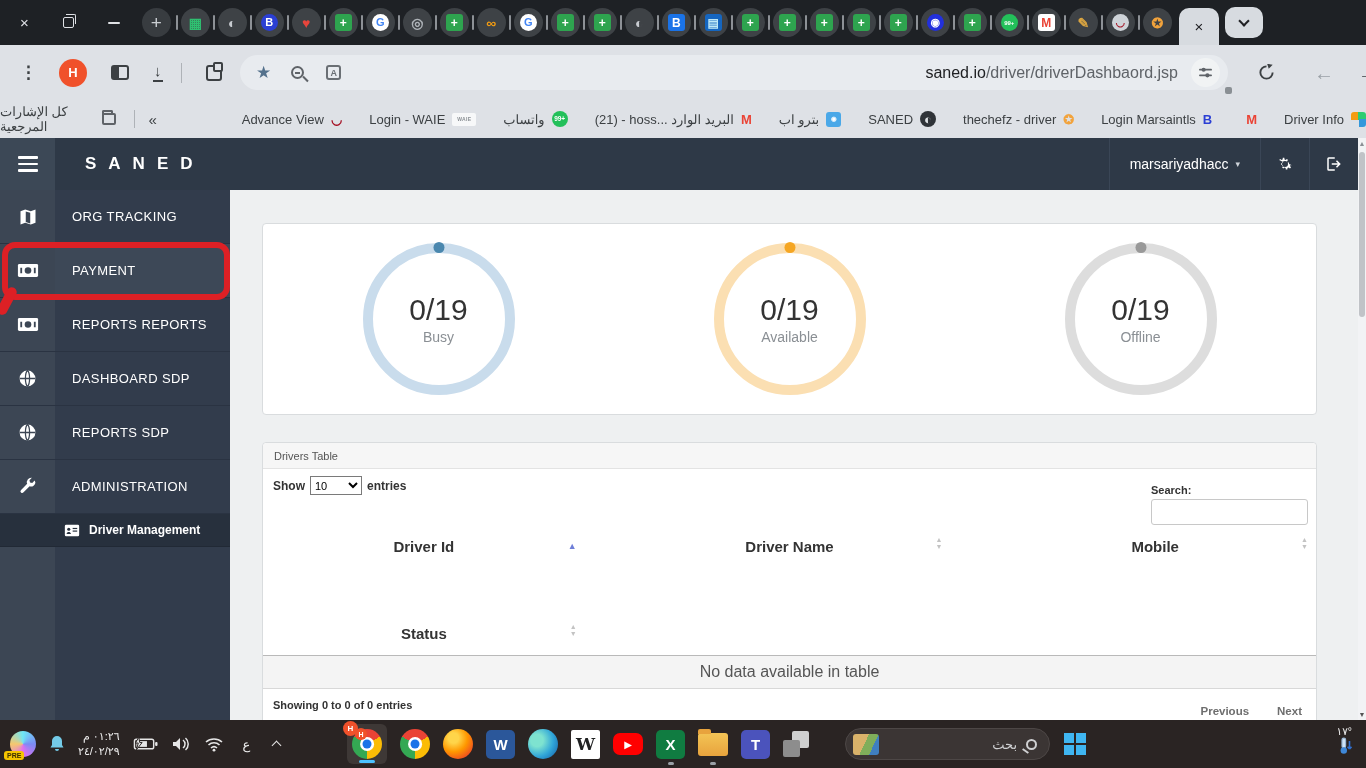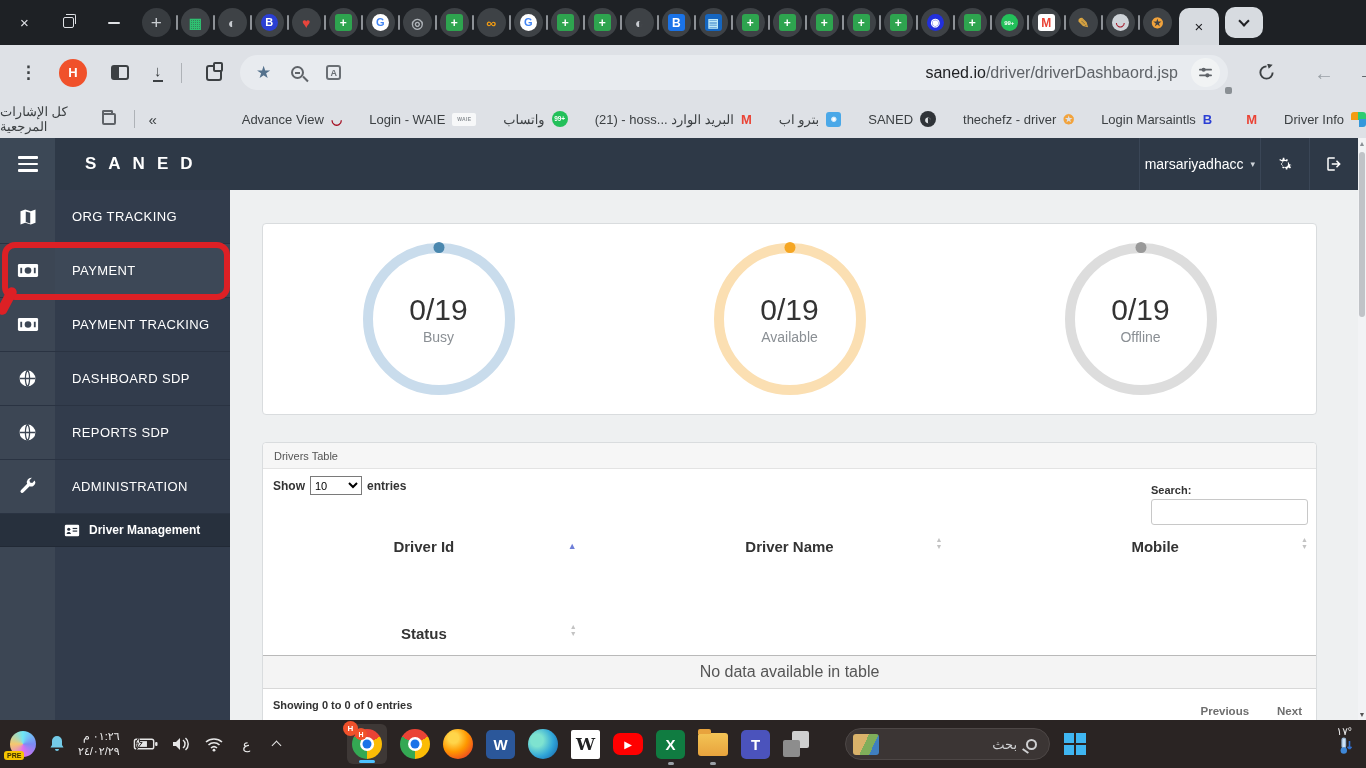--- a/index.html
+++ b/index.html
@@ -64,21 +64,21 @@
   .bm-ic.badge { width:24px; height:13px; border-radius:2px; font-size:5px; letter-spacing:.3px; }
   .bm-ic.tiny { font-size:6.5px; }
 
   
   .appheader { position:absolute; left:0; top:138px; width:1366px; height:52px; background:#2e3947; display:flex; align-items:center; }
   .burger-box { width:55px; height:52px; background:#3c4856; display:flex; flex-direction:column; align-items:center; justify-content:center; gap:4px; }
   .burger-box i { width:20px; height:2.5px; background:#fff; border-radius:1px; }
   .brand { color:#fff; font-size:17px; font-weight:bold; letter-spacing:12px; margin-left:30px; }
   .hdr-right { margin-left:auto; display:flex; align-items:stretch; height:52px; margin-right:8px; }
   .hdr-cell { display:flex; align-items:center; justify-content:center; border-left:1px solid #3a4656; }
-  .user-cell { padding:0 5px; color:#fff; font-size:14px; gap:7px;text-align:right; }
+  .user-cell { padding:0 20px; color:#fff; font-size:14px; gap:7px;text-align:right; }
   .caret { font-size:9px; color:#cfd4da; }
   .icon-cell { width:49px; }
 
   
   .workarea { position:absolute; left:0; top:190px; width:1366px; height:530px; background:#eef0f1; }
 
   
   .sidebar { position:absolute; left:0; top:0; width:230px; height:530px; background:#323c4c; }
   .icon-col-bg { position:absolute; left:0; top:0; width:55px; height:530px; background:#3c4654; }
   .side-item { position:relative; height:54px; display:flex; align-items:center; border-bottom:1px solid #2a3342; }
@@ -475,21 +475,21 @@
 
     <div class="side-item">
       <span class="side-ic">
         <svg width="22" height="15" viewBox="0 0 24 16">
             <rect x="1" y="1" width="22" height="14" rx="1.5" fill="#fff"></rect>
             <circle cx="12" cy="8" r="3.6" fill="#3c4654"></circle>
             <rect x="3.6" y="5" width="2" height="6" fill="#3c4654"></rect>
             <rect x="18.4" y="5" width="2" height="6" fill="#3c4654"></rect>
           </svg>
       </span>
-      <span class="side-label">PAYMENT TRACKING</span>
+      <span class="side-label">REPORTS REPORTS</span>
     </div>
 
     <div class="side-item">
       <span class="side-ic">
         <svg width="19" height="19" viewBox="0 0 24 24">
             <circle cx="12" cy="12" r="10" fill="#fff"></circle>
             <path d="M2 12h20M12 2c3.5 3 3.5 17 0 20M12 2c-3.5 3-3.5 17 0 20" stroke="#3c4654" stroke-width="1.6" fill="none"></path>
           </svg>
       </span>
       <span class="side-label">DASHBOARD SDP</span>

